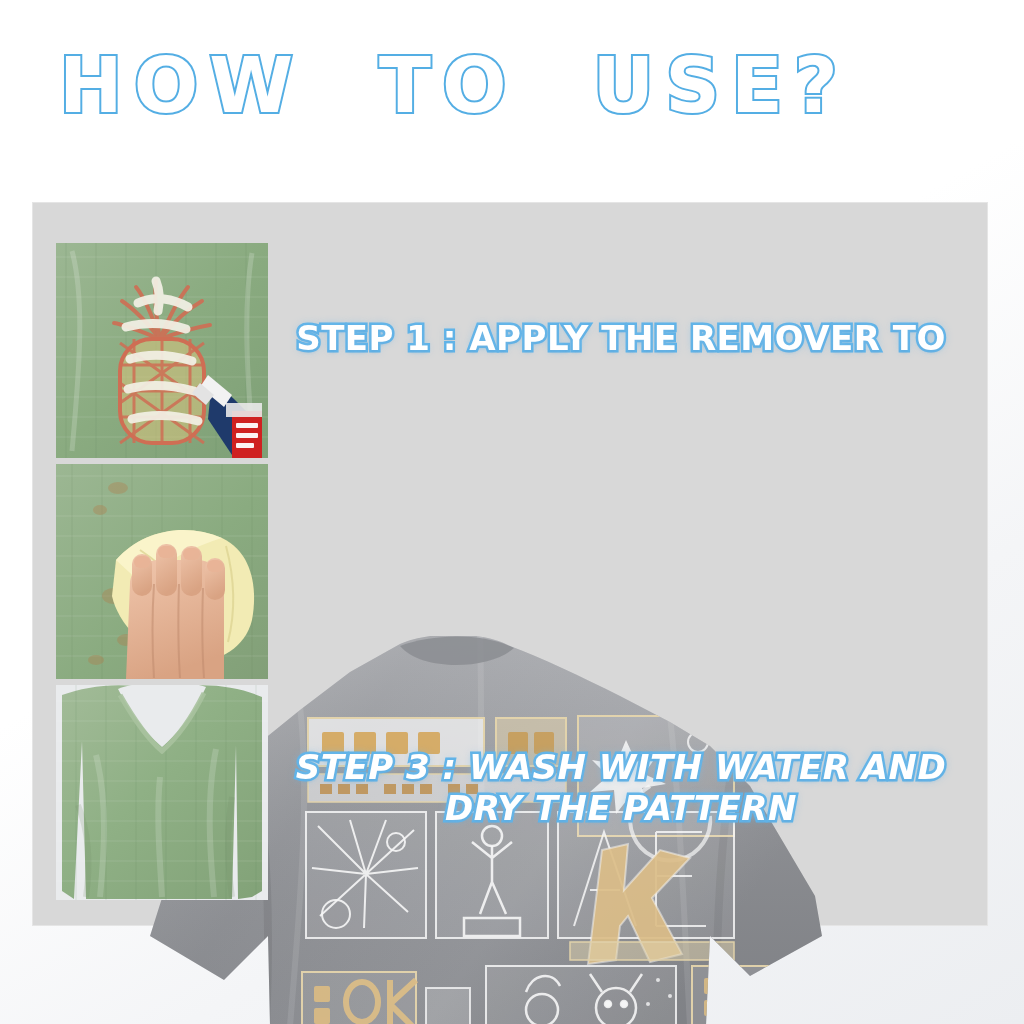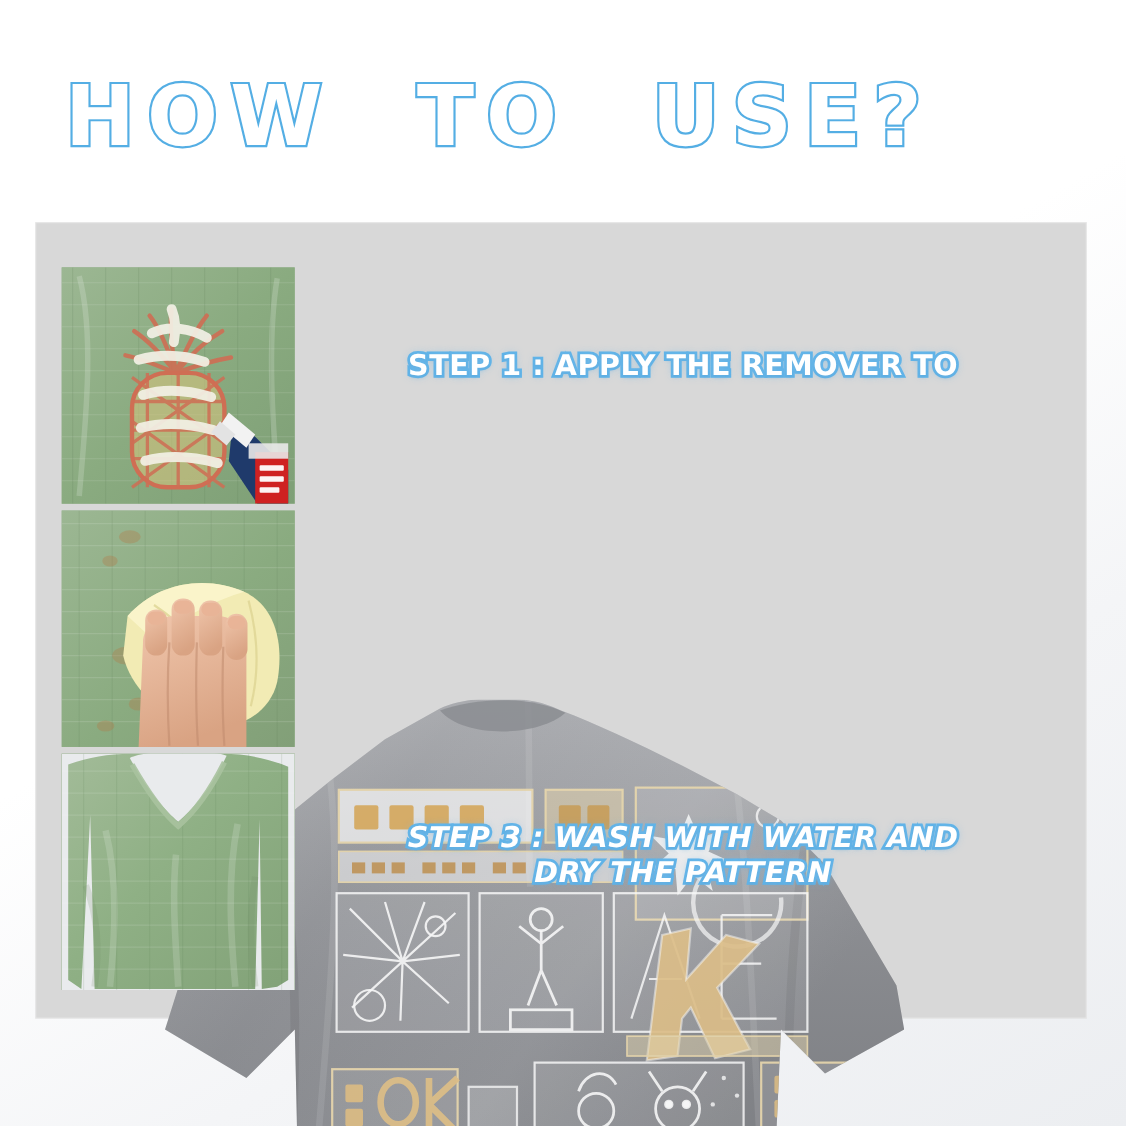--- a/index.html
+++ b/index.html
@@ -18,21 +18,21 @@
     height: 1024px;
     overflow: hidden;
     background:
       linear-gradient(150deg, #ffffff 0%, #ffffff 45%, #f4f5f7 70%, #eceef1 100%);
   }
 
   
   .title {
     position: absolute;
     left: 0;
-    top: 68px;
+    top: 48px;
     width: 908px;
     text-align: center;
     font-family: "DejaVu Sans", sans-serif;
     font-weight: 700;
     font-size: 76px;
     letter-spacing: 11px;
     line-height: 1;
     color: #ffffff;
     -webkit-text-stroke: 4px #54aee4;
     paint-order: stroke fill;
@@ -77,21 +77,21 @@
     background: #8fae86;
   }
   .photo:last-child { margin-bottom: 0; }
   .photo svg { display:block; width:100%; height:100%; }
 
   
   .step {
     position: absolute;
     font-family: "DejaVu Sans", sans-serif;
     font-weight: 700;
-    font-size: 26px;
+    font-size: 34px;
     line-height: 1.22;
     letter-spacing: 0.5px;
     text-align: center;
     color: #ffffff;
     -webkit-text-stroke: 5px #5fb3e8;
     paint-order: stroke fill;
     text-shadow:
       0 0 8px rgba(120,190,235,.75),
       0 2px 3px rgba(90,160,210,.45);
   }

